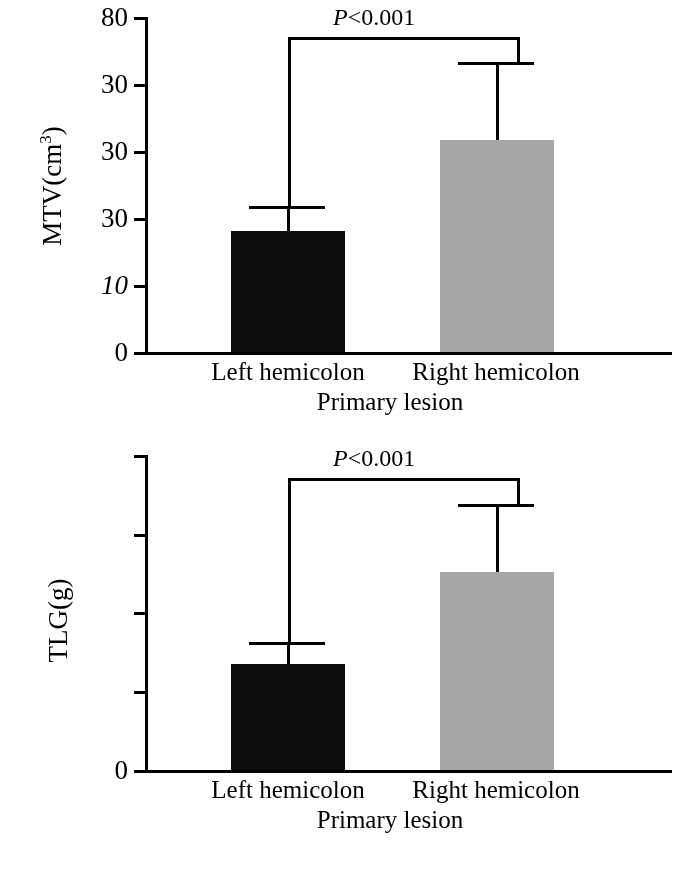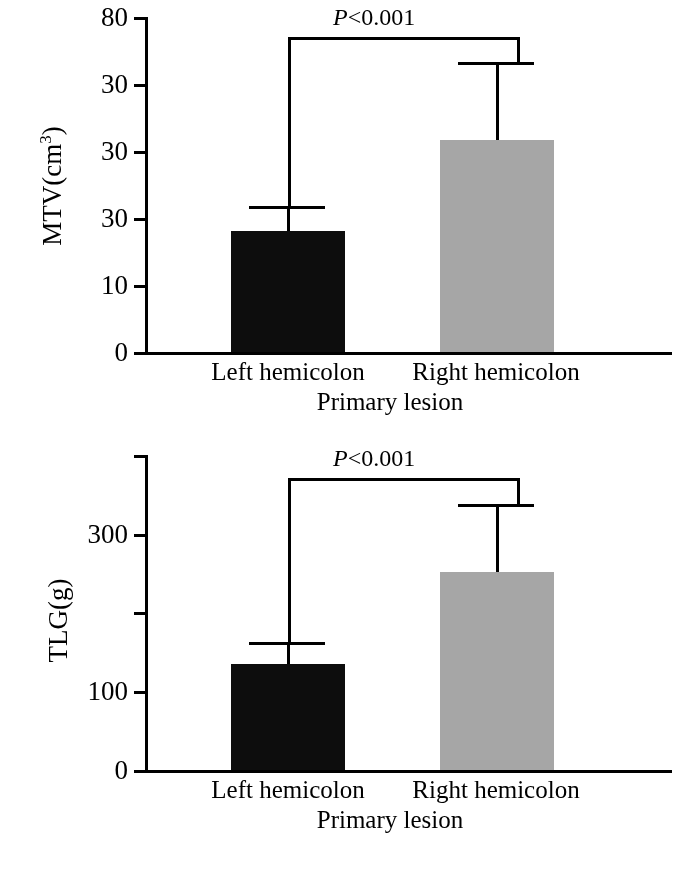--- a/index.html
+++ b/index.html
@@ -125,21 +125,21 @@
 
     <div class="plot" style="left:0; top:0; width:700px; height:430px;">
 
       <div class="axis-line" style="left:145px; top:17px; width:3px; height:338px;"></div>
       <div class="axis-line" style="left:145px; top:352px; width:527px; height:3px;"></div>
 
       <div class="tick" style="left:134px; top:352px;"></div>
       <div class="tick-label" style="left:78px; top:337px; width:50px;">0</div>
 
       <div class="tick" style="left:134px; top:285px;"></div>
-      <div class="tick-label" style="left:63px; top:270px; width:65px;">10</div>
+      <div class="tick-label" style="left:63px; top:270px; width:65px;font-style:italic;">10</div>
 
       <div class="tick" style="left:134px; top:218px;"></div>
       <div class="tick-label" style="left:63px; top:203px; width:65px;">30</div>
 
       <div class="tick" style="left:134px; top:151px;"></div>
       <div class="tick-label" style="left:63px; top:136px; width:65px;">30</div>
 
       <div class="tick" style="left:134px; top:84px;"></div>
       <div class="tick-label" style="left:63px; top:69px; width:65px;">30</div>
 
@@ -183,26 +183,24 @@
 
     <div class="plot" style="left:0; top:0; width:700px; height:443px;">
 
       <div class="axis-line" style="left:145px; top:25px; width:3px; height:318px;"></div>
       <div class="axis-line" style="left:145px; top:340px; width:527px; height:3px;"></div>
 
       <div class="tick" style="left:134px; top:340px;"></div>
       <div class="tick-label" style="left:78px; top:325px; width:50px;">0</div>
 
       <div class="tick" style="left:134px; top:261px;"></div>
-      <div class="tick-label" style="left:47px; top:246px; width:81px;">100</div>
 
       <div class="tick" style="left:134px; top:182px;"></div>
 
       <div class="tick" style="left:134px; top:104px;"></div>
-      <div class="tick-label" style="left:47px; top:89px; width:81px;">300</div>
 
       <div class="tick" style="left:134px; top:25px;"></div>
 
       <div class="bar dark" style="left:231px; top:234px; width:114px; height:106px;"></div>
       <div class="bar grey" style="left:440px; top:142px; width:114px; height:198px;"></div>
 
       <div class="err-vert" style="left:287px; top:212px; height:22px;"></div>
       <div class="err-cap" style="left:249px; top:212px; width:76px;"></div>
 
       <div class="err-vert" style="left:496px; top:74px; height:68px;"></div>

